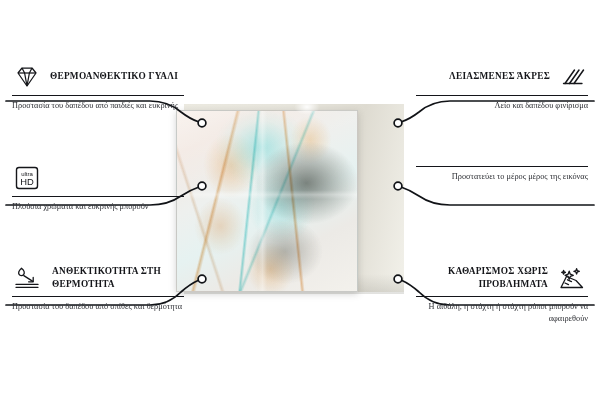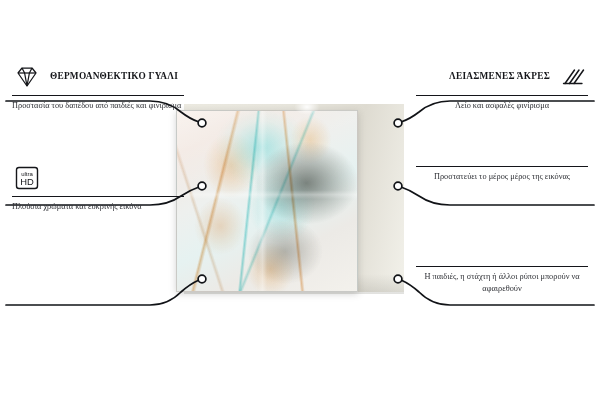--- a/index.html
+++ b/index.html
@@ -62,21 +62,21 @@
     position: absolute; left: 118px; top: -5px; width: 26px; height: 16px;
     background: radial-gradient(ellipse at center, rgba(255,255,255,.95) 0%, rgba(255,255,255,0) 70%);
   }
 
   
   .wires { position: absolute; inset: 0; pointer-events: none; }
 
   
   .feature { position: absolute; width: 172px; }
   .feature.left  { left: 12px;  text-align: left; }
-  .feature.right { right: 12px; text-align: center; }
+  .feature.right { right: 12px; text-align: right; }
   .f-head { display: flex; align-items: center; gap: 8px; min-height: 30px; }
   .feature.right .f-head { flex-direction: row-reverse; }
   .f-title {
     font-size: 9.3px; font-weight: bold; letter-spacing: .25px;
     line-height: 1.42; color: #15161a; text-transform: uppercase;
   }
   .rule { height: 0; border-top: 1.3px solid #14151a; margin: 3px 0 4px; }
   .f-desc { font-size: 8.3px; line-height: 1.46; color: #2d2f34; }
   .ic { flex: 0 0 auto; display: block; }
 
@@ -124,55 +124,84 @@
         <g fill="none" stroke="#15161a" stroke-width="1.25" stroke-linejoin="round">
           <path d="M6 8 L10 3 H20 L24 8 L15 21 Z"></path>
           <path d="M6 8 H24"></path>
             <path d="M10 3 L12.6 8 L15 21"></path>
             <path d="M20 3 L17.4 8 L15 21"></path>
         </g>
       </svg>
       <div class="f-title">ΘΕΡΜΟΑΝΘΕΚΤΙΚΟ ΓΥΑΛΙ</div>
     </div>
     <div class="rule"></div>
-    <div class="f-desc">Προστασία του δαπέδου από παιδιές και φινίρισμα</div>
+    <div class="f-desc">Προστασία του δαπέδου από παιδιές και ευκρινής</div>
   </div>
 
   <div class="feature left r2">
     <div class="f-head">
       <svg class="ic" width="30" height="26" viewBox="0 0 30 26">
         <rect x="4.5" y="2.5" width="21" height="21" rx="2.5" fill="none" stroke="#15161a" stroke-width="1.4"></rect>
         <text x="15" y="11.4" text-anchor="middle" font-family="Liberation Sans, sans-serif" font-size="6" fill="#15161a">ultra</text>
         <text x="15" y="20.4" text-anchor="middle" font-family="Liberation Sans, sans-serif" font-size="9.4" fill="#15161a">HD</text>
       </svg>
     </div>
     <div class="rule"></div>
-    <div class="f-desc">Πλούσια χρώματα και ευκρινής εικόνα</div>
-  </div>
-
+    <div class="f-desc">Πλούσια χρώματα και ευκρινής μπορούν</div>
+  </div>
+
+  <div class="feature left r3">
+    <div class="f-head">
+      <svg class="ic" width="32" height="26" viewBox="0 0 32 26">
+        <g fill="none" stroke="#15161a" stroke-width="1.3" stroke-linecap="round" stroke-linejoin="round">
+          <path d="M9.5 3.2 C12.4 5.4 12.9 8 11.6 9.6 C10.4 11.1 8 10.9 7.1 9.4 C6.2 7.9 7.1 5.3 9.5 3.2 Z"></path>
+          <path d="M11.8 10.6 L20.8 16.4"></path>
+          <path d="M16.6 16.8 L21.2 16.8 L21.2 12.4"></path>
+          <path d="M4 19.4 H26"></path>
+            <path d="M4 22.3 H26"></path>
+        </g>
+      </svg>
+      <div class="f-title">ΑΝΘΕΚΤΙΚΟΤΗΤΑ ΣΤΗ ΘΕΡΜΟΤΗΤΑ</div>
+    </div>
+    <div class="rule"></div>
+    <div class="f-desc">Προστασία του δαπέδου από σπίθες και θερμότητα</div>
+  </div>
 
   <div class="feature right r1">
     <div class="f-head">
       <svg class="ic" width="30" height="24" viewBox="0 0 30 24">
         <g stroke="#15161a" stroke-width="1.5" stroke-linecap="round">
           <path d="M7 18.5 L16.5 5"></path>
             <path d="M11.5 18.5 L21 5"></path>
             <path d="M16 18.5 L25.5 5"></path>
           <path d="M5.5 18.5 L24 18.5" stroke-width="1.3"></path>
         </g>
       </svg>
       <div class="f-title">ΛΕΙΑΣΜΕΝΕΣ ΆΚΡΕΣ</div>
     </div>
     <div class="rule"></div>
-    <div class="f-desc">Λείο και ασφαλές φινίρισμα</div>
+    <div class="f-desc">Λείο και δαπέδου φινίρισμα</div>
   </div>
 
   <div class="feature right r2">
     <div class="rule"></div>
     <div class="f-desc">Προστατεύει το μέρος μέρος της εικόνας</div>
   </div>
 
   <div class="feature right r3">
-    <div class="rule"></div>
-    <div class="f-desc">Η παιδιές, η στάχτη ή άλλοι ρύποι μπορούν να αφαιρεθούν</div>
+    <div class="f-head">
+      <svg class="ic" width="32" height="27" viewBox="0 0 32 27">
+        <g fill="none" stroke="#15161a" stroke-width="1.3" stroke-linecap="round" stroke-linejoin="round">
+          <path d="M5 22.5 L10.5 11.5 L20 15.5 L26.5 22.5 Z"></path>
+          <path d="M9 18 L12.5 19.6"></path>
+            <path d="M11.5 14.8 L15.5 16.6"></path>
+          <path d="M13.2 6.2 L14.3 9.2 L17.3 10.3 L14.3 11.4 L13.2 14.4 L12.1 11.4 L9.1 10.3 L12.1 9.2 Z"></path>
+          <path d="M20.6 3.6 L21.3 5.6 L23.3 6.3 L21.3 7 L20.6 9 L19.9 7 L17.9 6.3 L19.9 5.6 Z"></path>
+          <path d="M7.6 5.4 L8.1 6.8 L9.5 7.3 L8.1 7.8 L7.6 9.2 L7.1 7.8 L5.7 7.3 L7.1 6.8 Z"></path>
+        </g>
+      </svg>
+      <div class="f-title">ΚΑΘΑΡΙΣΜΟΣ ΧΩΡΙΣ ΠΡΟΒΛΗΜΑΤΑ</div>
+    </div>
+    <div class="rule"></div>
+    <div class="f-desc">Η αιθάλη, η στάχτη ή στάχτη ρύποι μπορούν να αφαιρεθούν</div>
   </div>
 
 </div>
 
 </body></html>

